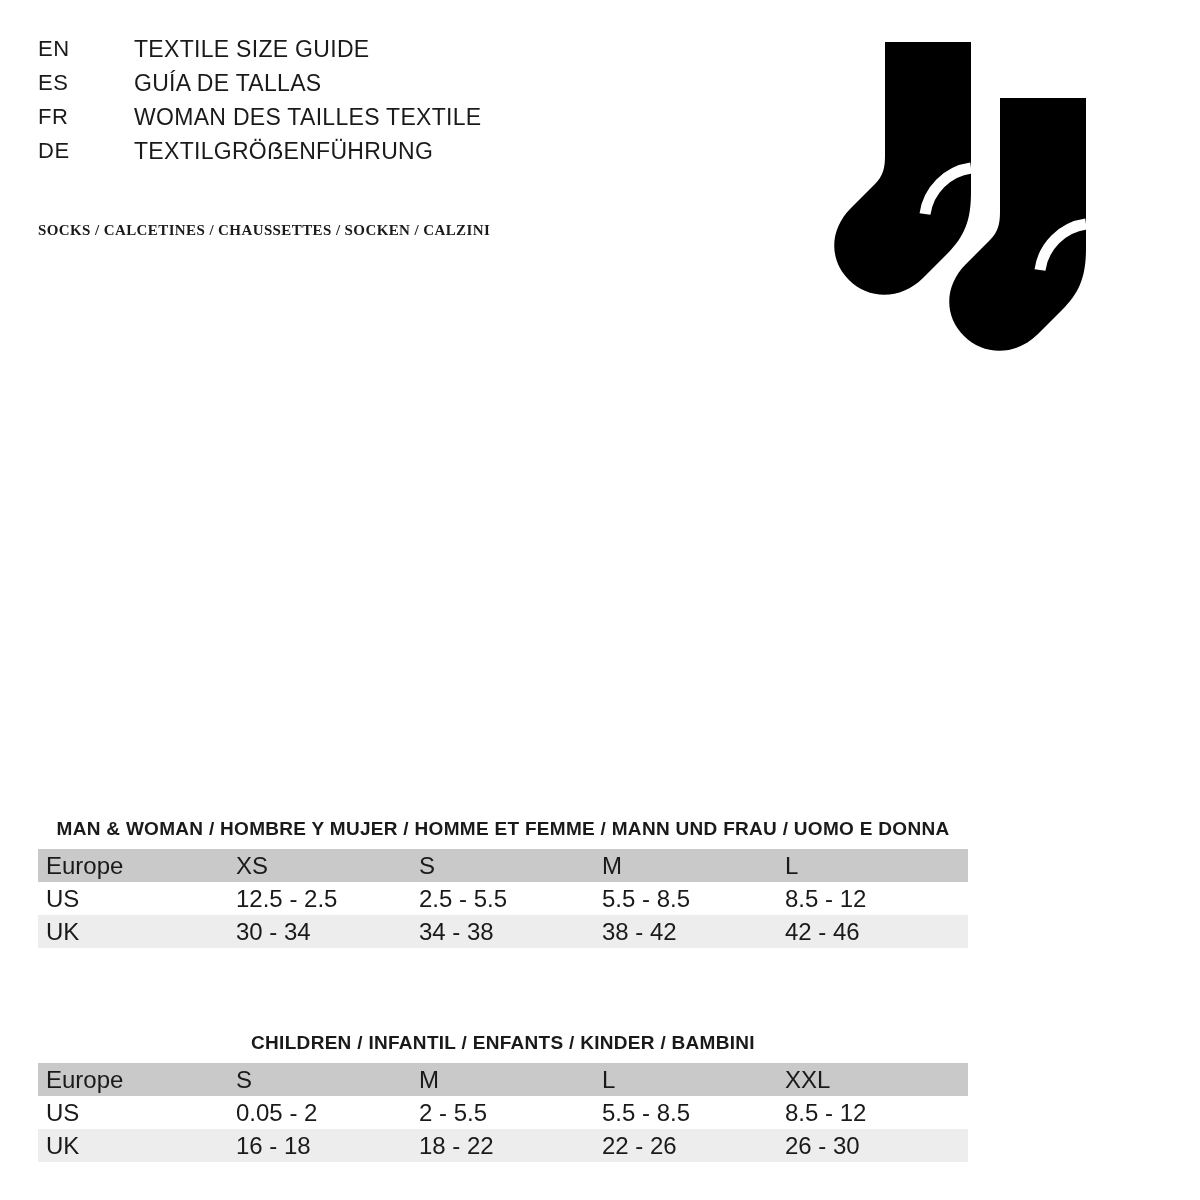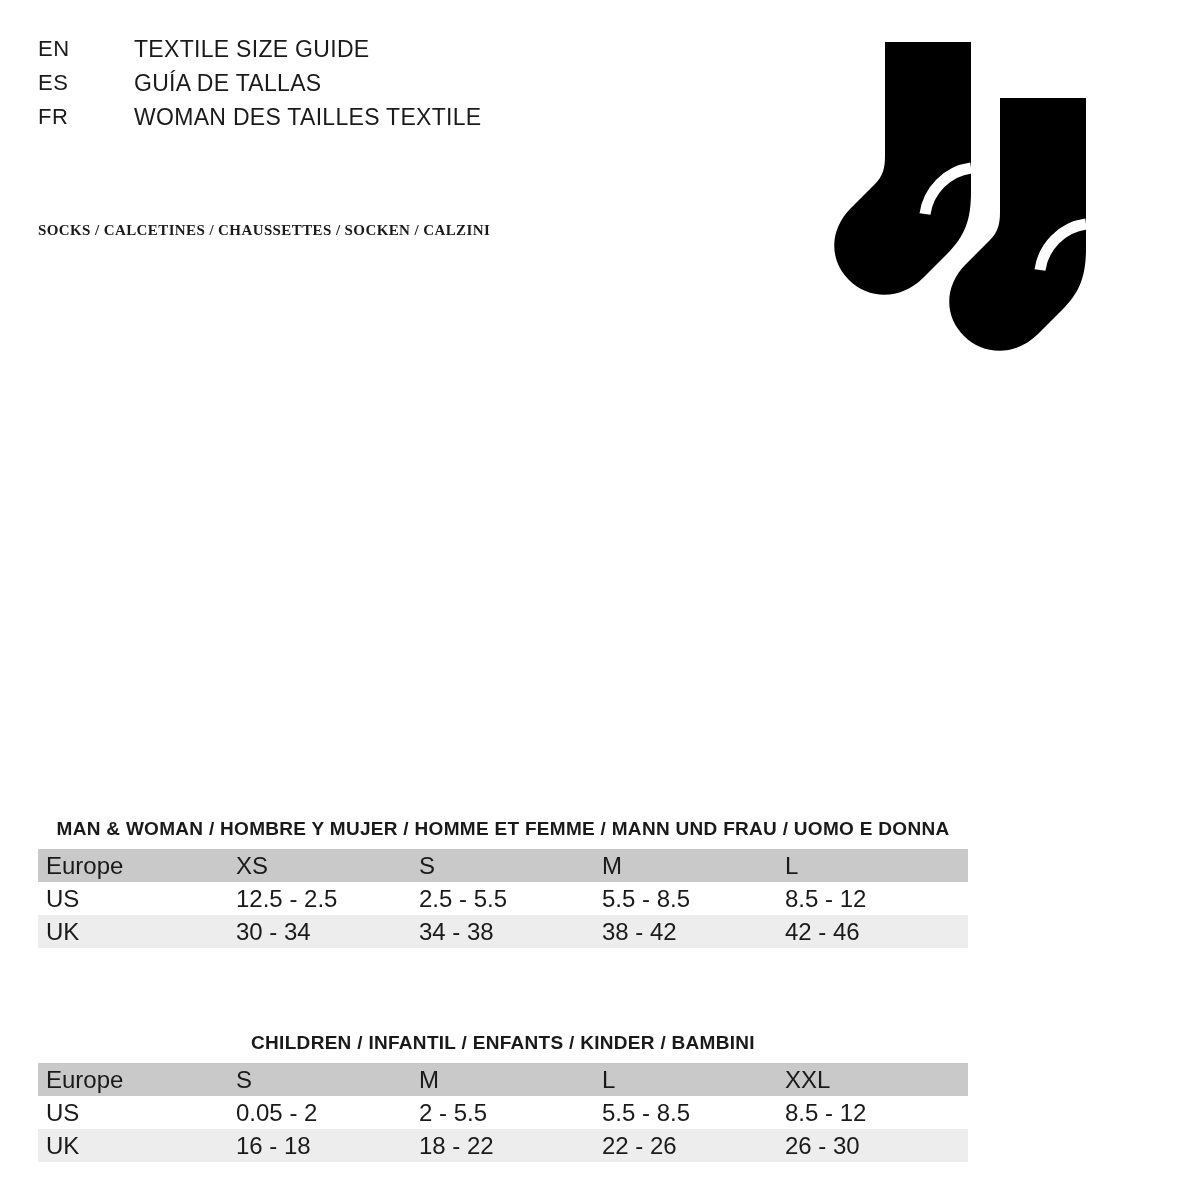--- a/index.html
+++ b/index.html
@@ -119,20 +119,24 @@
     <span class="lang-code">EN</span>
     <span class="lang-text">TEXTILE SIZE GUIDE</span>
   </div>
   <div class="lang-row">
     <span class="lang-code">ES</span>
     <span class="lang-text">GUÍA DE TALLAS</span>
   </div>
   <div class="lang-row">
     <span class="lang-code">FR</span>
     <span class="lang-text">WOMAN DES TAILLES TEXTILE</span>
+  </div>
+  <div class="lang-row">
+    <span class="lang-code">DE</span>
+    <span class="lang-text">TEXTILGRÖẞENFÜHRUNG</span>
   </div>
 </div>
 
 <div class="product-line">SOCKS / CALCETINES / CHAUSSETTES / SOCKEN / CALZINI</div>
 
 <div class="socks-art">
   <svg viewBox="0 0 340 340" width="340" height="340" xmlns="http://www.w3.org/2000/svg">
 
     <path d="M85 12 h86 v150 c0 28 -6 44 -24 62 l-24 24 c-22 22 -54 22 -74 2 c-20 -20 -20 -50 2 -72 l24 -24 c8 -8 10 -16 10 -28 Z" fill="#000000"></path>
     <path d="M171 138 a54 54 0 0 0 -46 46" fill="none" stroke="#ffffff" stroke-width="11"></path>

